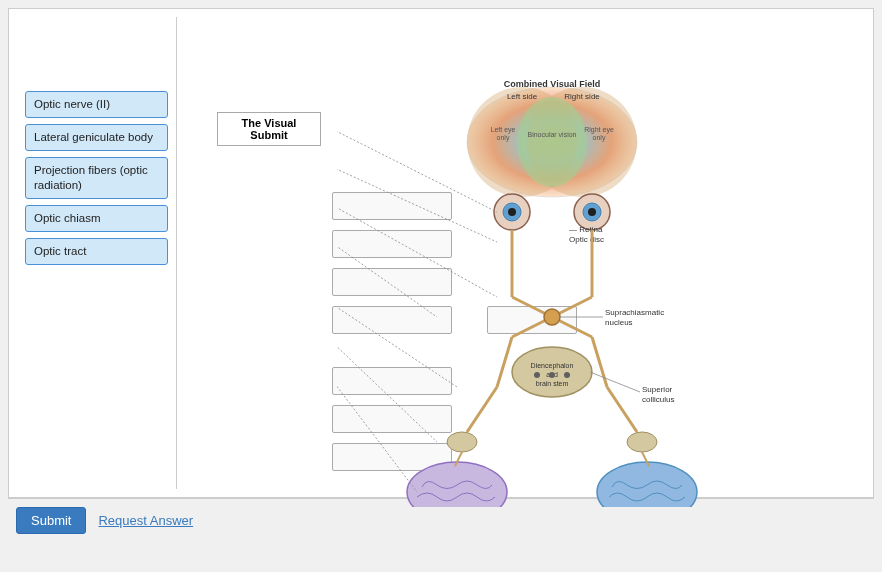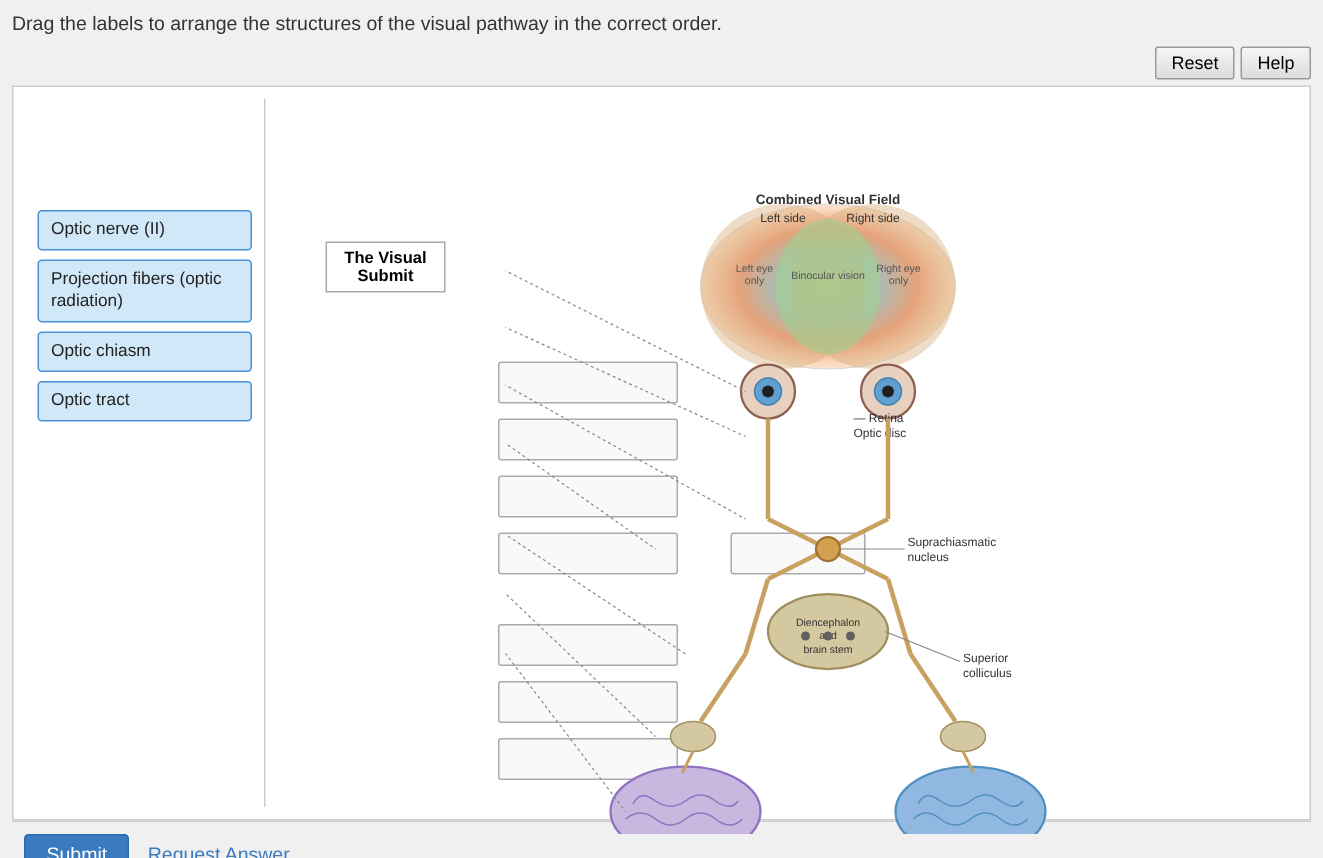--- a/index.html
+++ b/index.html
@@ -42,53 +42,49 @@
     .submit-btn {
       padding: 5px 14px; background: #3a7bbf; color: white; border: 1px solid #2a6aaf;
       border-radius: 3px; font-size: 13px; cursor: pointer;
     }
     .request-link { color: #3a7bbf; text-decoration: underline; cursor: pointer; font-size: 13px; }
 
     
     .pathway-title-box {
       border: 1px solid #aaa; background: #fff; padding: 4px 8px;
       text-align: center; font-size: 11px; font-weight: bold;
-      position: absolute; left: 40px; top: 95px; width: 80px;
+      position: absolute; left: 40px; top: 95px; width: 104px;
     }
 
     
     .drop-zone-abs {
       border: 1px solid #aaa; background: #f9f9f9; height: 28px; width: 120px;
       border-radius: 2px; position: absolute;
     }
 
     
     .drop-zone-diagram {
       border: 1px solid #aaa; background: #f9f9f9; height: 28px; width: 90px;
       border-radius: 2px; position: absolute;
     }
   </style>
 </head>
 <body>
 
 <div class="outer-wrapper">
 
-  <div class="instruction">Drag the labels to arrange the structures of the visual pathway in the correct order.</div>
-
-  <div class="top-buttons">
-    <button class="top-btn">Reset</button>
-    <button class="top-btn">Help</button>
-  </div>
+
 
   <div class="main-box">
     <div class="content-area">
 
       <div class="labels-panel">
         <div style="height:60px;"></div>
         <div class="label-item">Optic nerve (II)</div>
+        <div class="label-item">Lateral geniculate body</div>
         <div class="label-item">Projection fibers (optic radiation)</div>
         <div class="label-item">Optic chiasm</div>
         <div class="label-item">Optic tract</div>
       </div>
 
       <div style="flex:1; position:relative; padding:8px;">
 
         <div class="pathway-title-box">
           <span>The Visual</span><br>
           <span>Submit</span>

